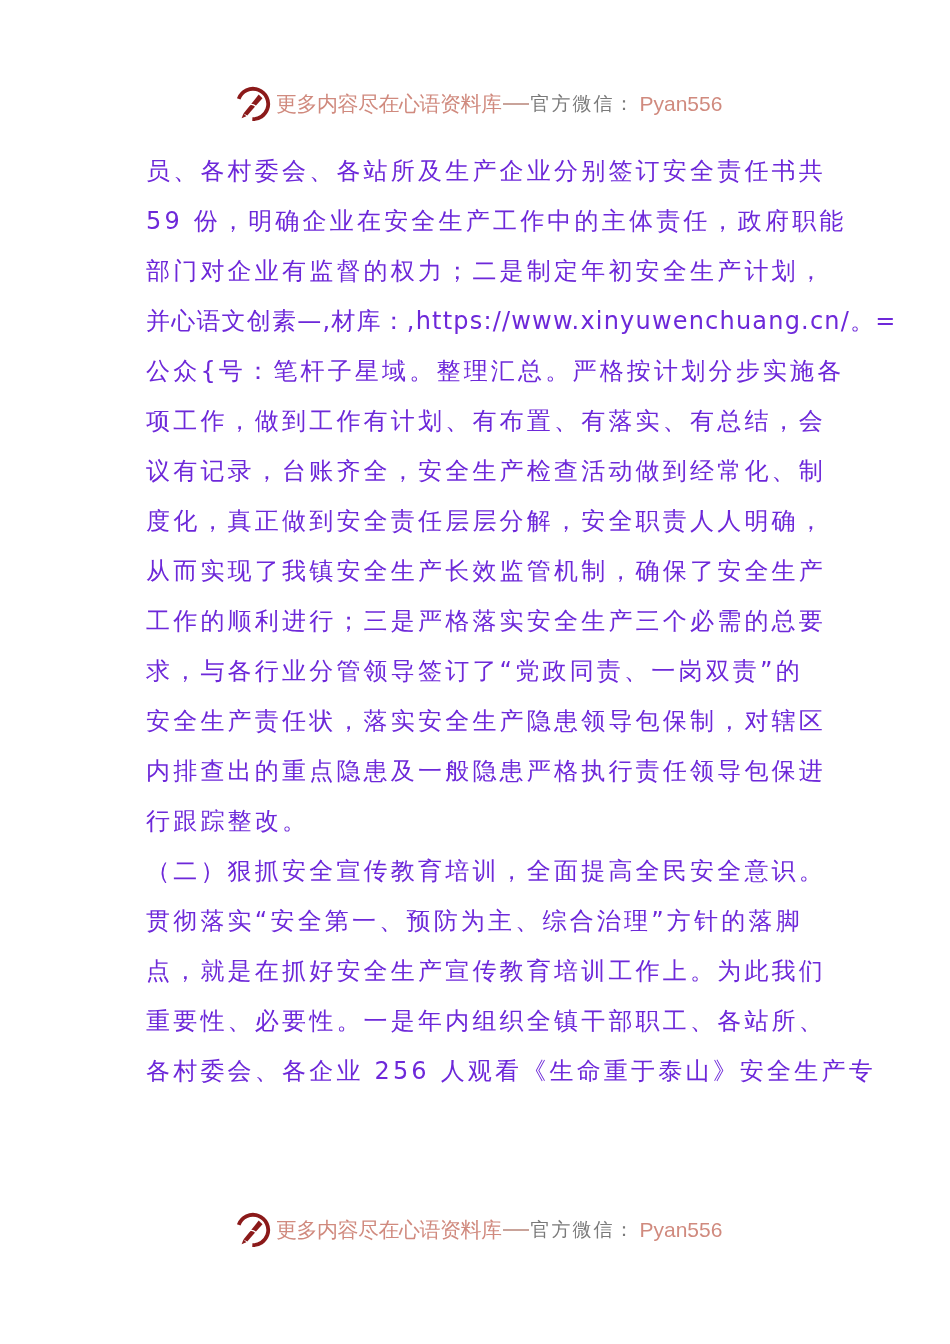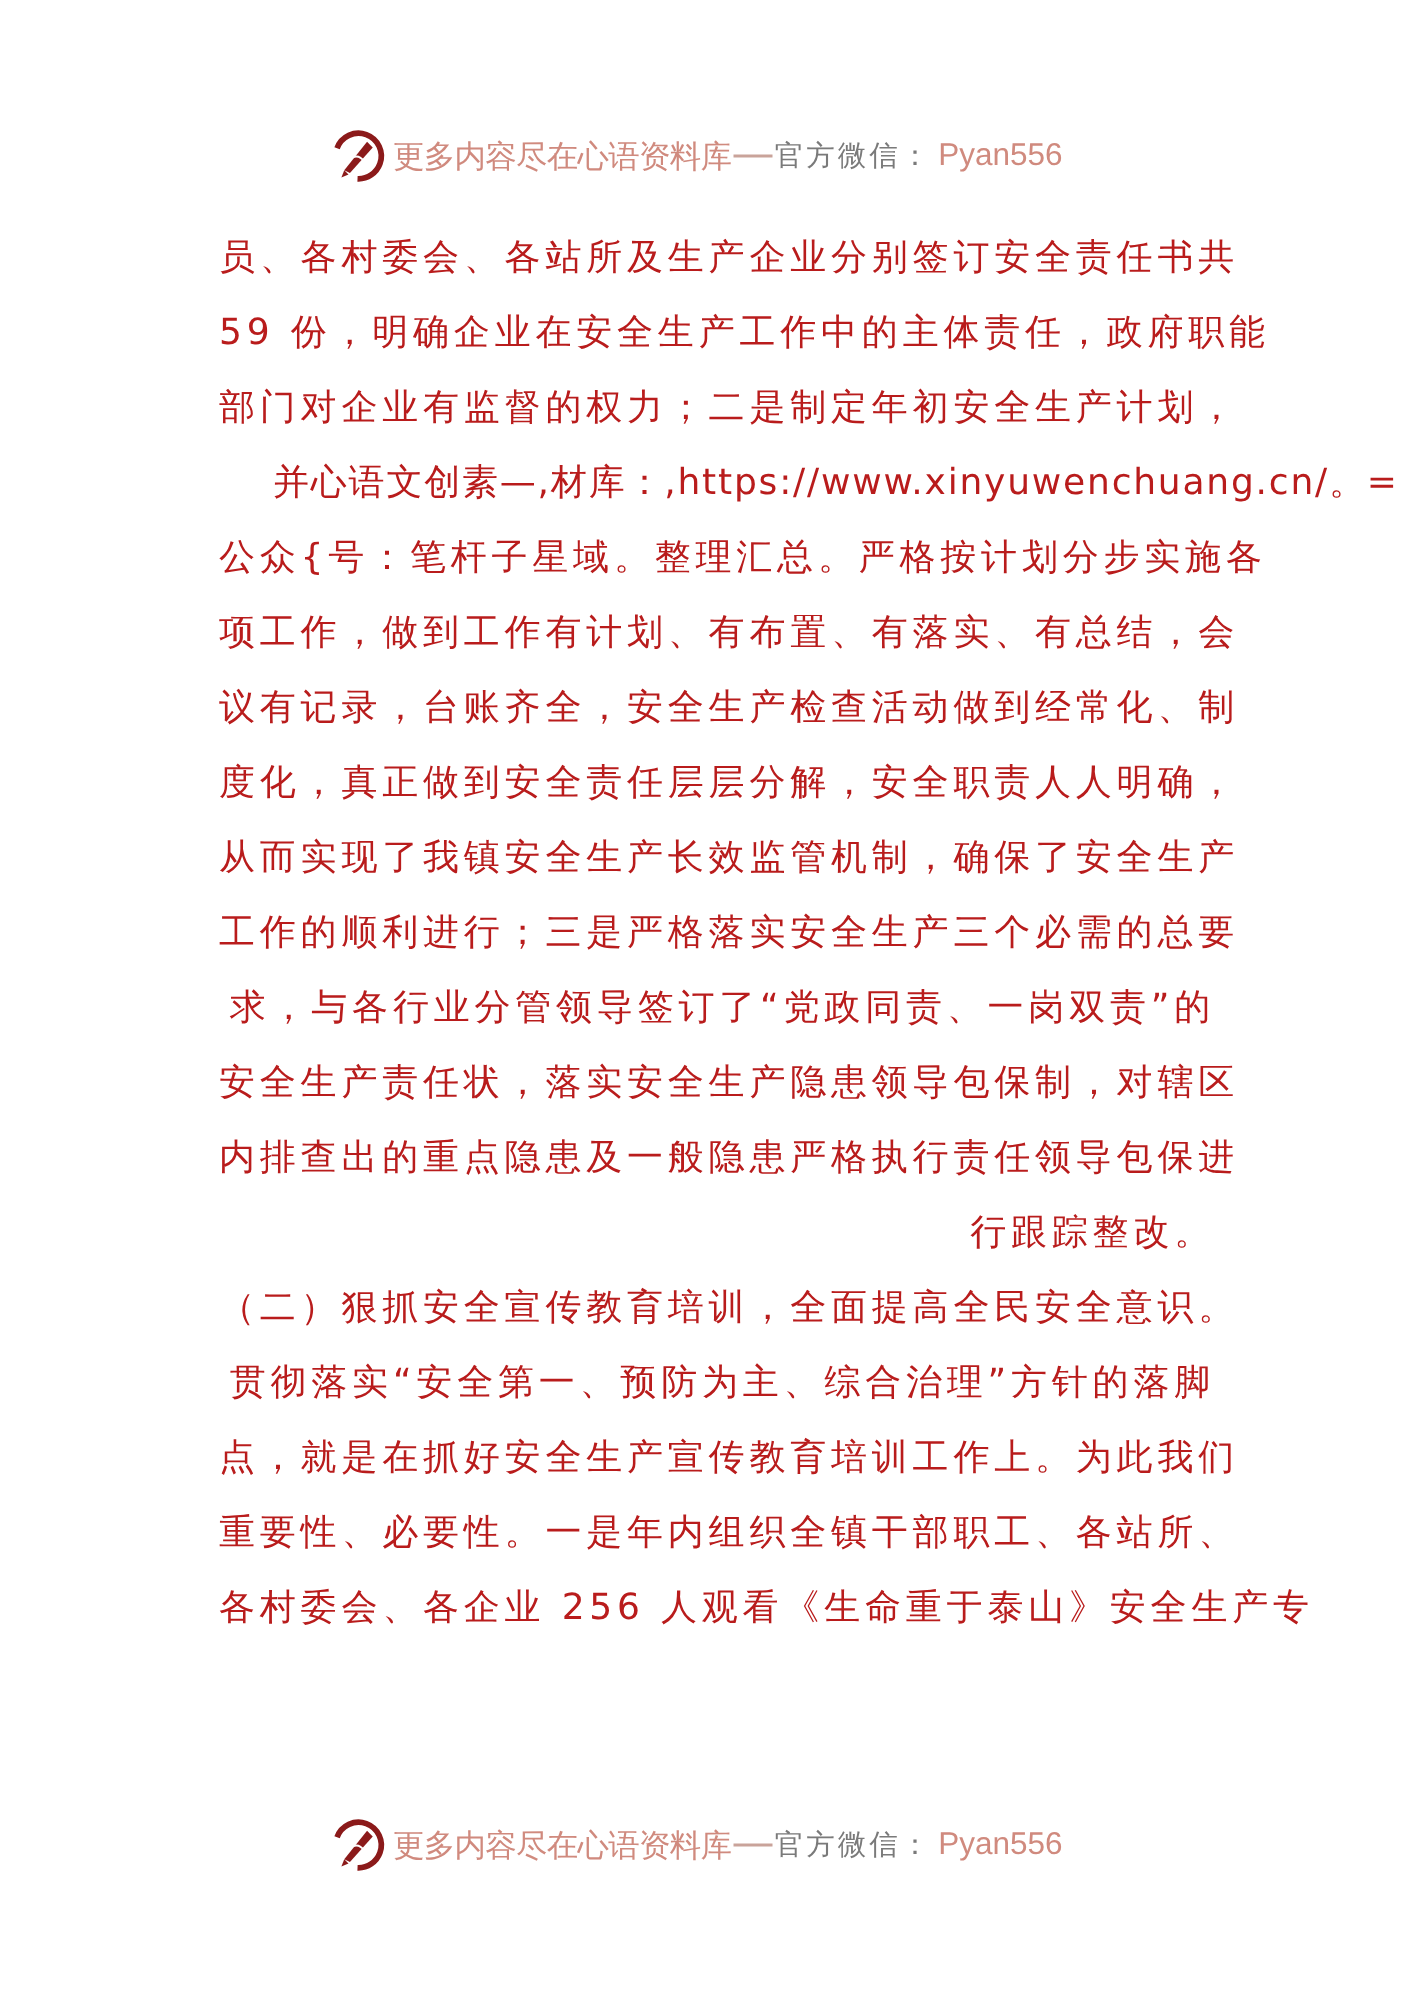--- a/index.html
+++ b/index.html
@@ -10,21 +10,21 @@
     body {
       width: 950px;
       height: 1344px;
       position: relative;
       overflow: hidden;
       font-family: "DejaVu Sans", "Liberation Sans", sans-serif;
       color: #111111;
     }
     .watermark {
       position: absolute;
-      left: 220px;
+      left: 234px;
       width: 500px;
       height: 40px;
       display: flex;
       align-items: center;
       white-space: nowrap;
     }
     .watermark.top { top: 84px; }
     .watermark.bottom { top: 1210px; }
     .wm-logo {
       width: 38px;
@@ -64,25 +64,24 @@
       left: 146px;
       top: 146px;
       width: 664px;
     }
     .line {
       height: 50px;
       line-height: 50px;
       font-size: 24px;
       white-space: nowrap;
       letter-spacing: 3.2px;
-      color: #b91c1c;
+      color: #6d28d9;
       overflow: visible;
-      text-align: right;
     }
-    .line.url { letter-spacing: 1.2px; margin-left: 36px; }
+    .line.url { letter-spacing: 1.2px; }
   </style>
 </head>
 <body>
 
 <div class="watermark top">
   <svg class="wm-logo" viewBox="0 0 40 40">
     <circle cx="20" cy="20" r="16" fill="none" stroke="#8b1a1a" stroke-width="4" stroke-dasharray="70 30" transform="rotate(200 20 20)"></circle>
     <path d="M10 30 L26 10 L30 14 L14 32 Z" fill="#8b1a1a"></path>
     <path d="M10 30 L8 35 L13 33 Z" fill="#8b1a1a"></path>
     <path d="M14 22 Q20 18 24 24" fill="none" stroke="#ffffff" stroke-width="1.4"></path>

